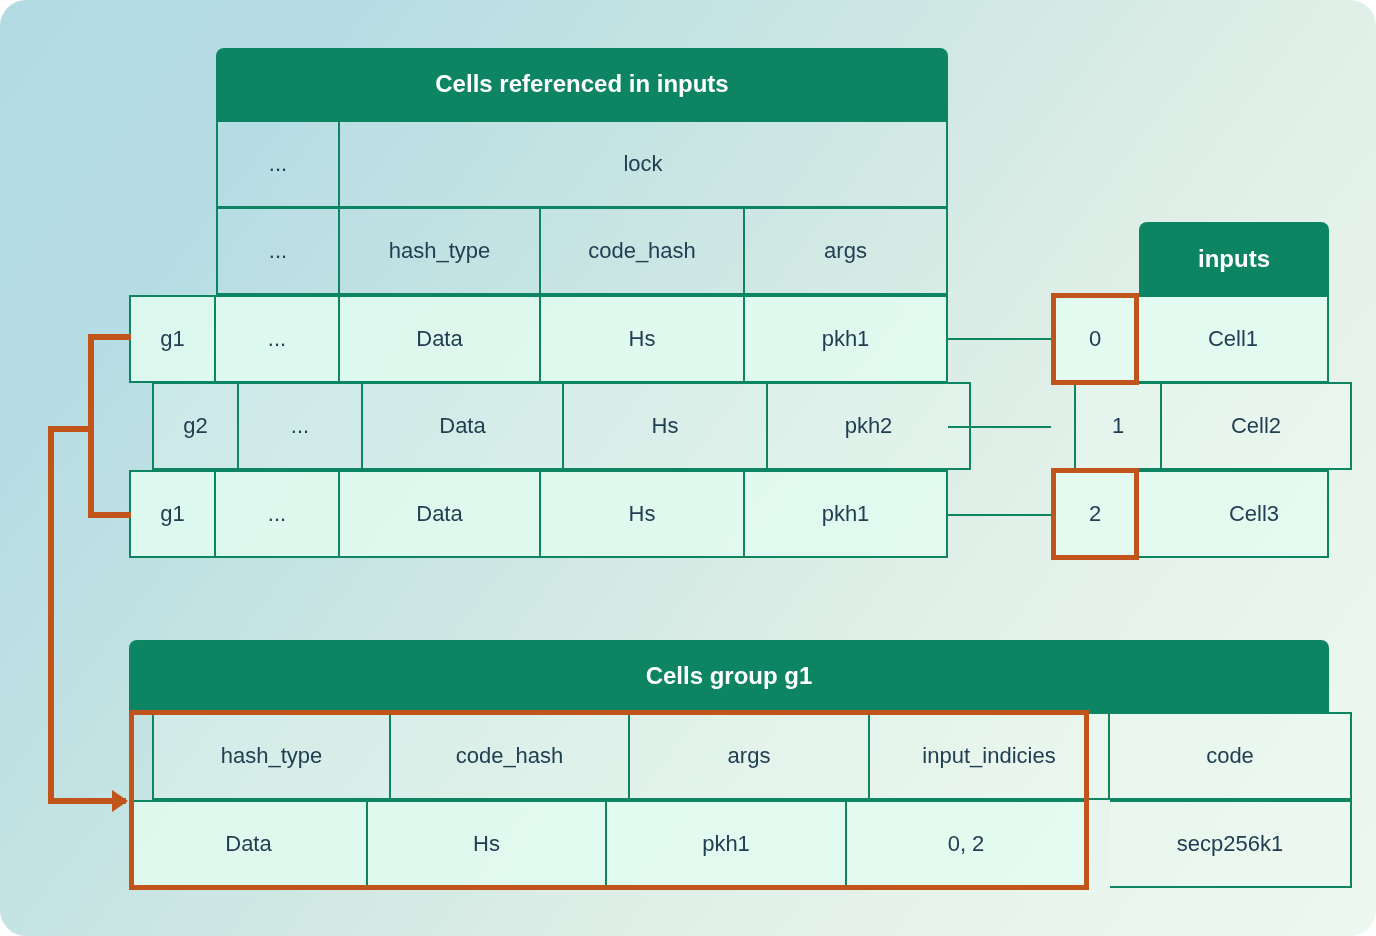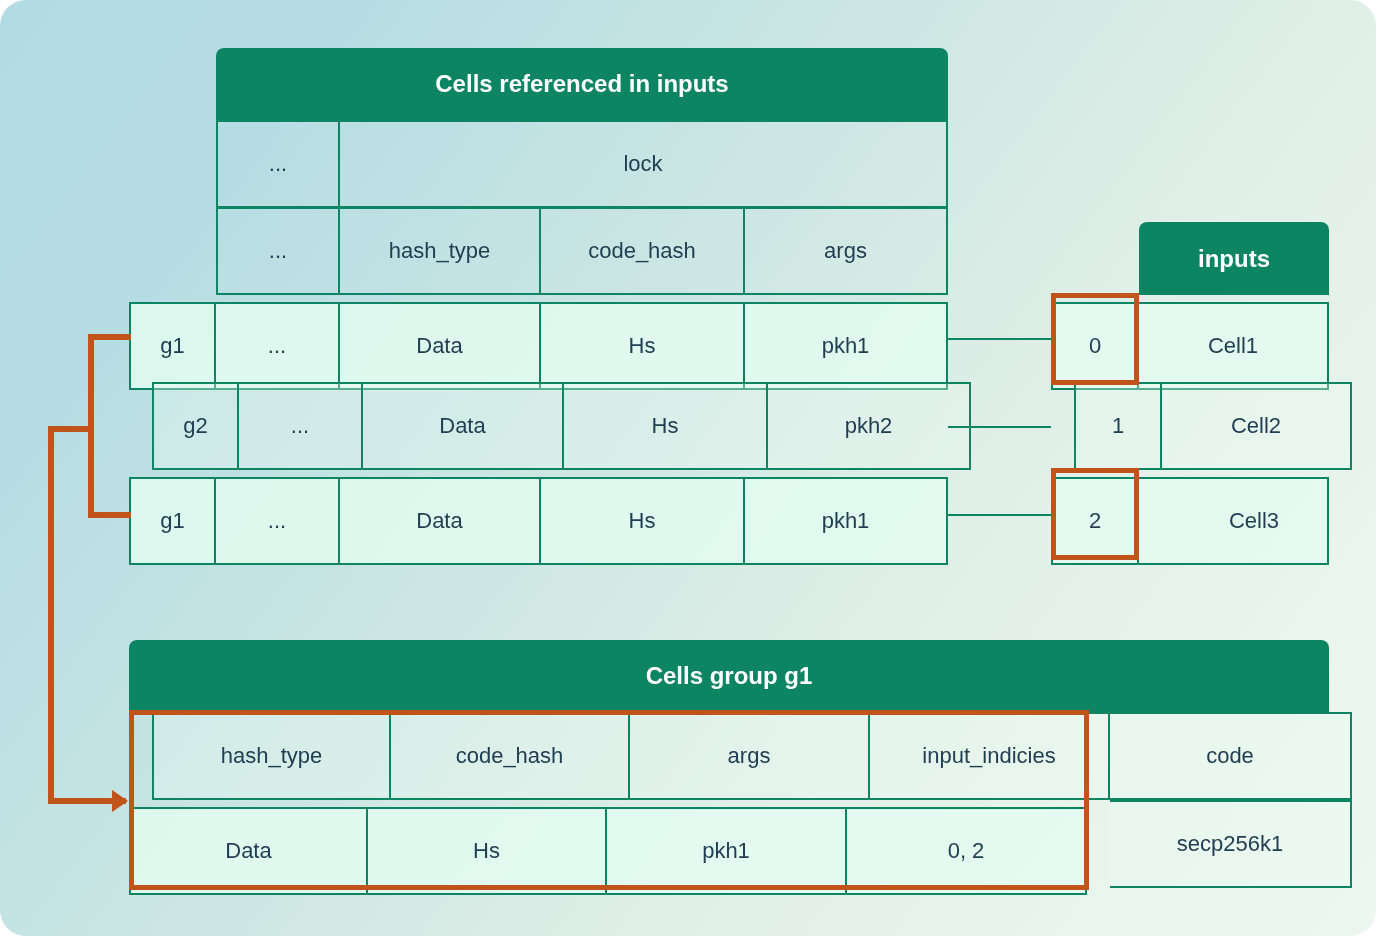--- a/index.html
+++ b/index.html
@@ -39,21 +39,21 @@
   .cell {
     position: absolute;
     display: flex;
     align-items: center;
     justify-content: center;
     color: #213f52;
     font-size: 22px;
     border: 2px solid #0e8562;
     background: rgba(233, 252, 243, 0.62);
   }
-  .cell.opaque { background: rgba(226, 252, 240, 0.86); margin-top: 7px; }
+  .cell.opaque { background: rgba(226, 252, 240, 0.86); }
   .cell.faint  { background: rgba(236, 252, 244, 0.34); margin-left: 23px; }
   .cell.nobg   { background: transparent; }
   .cell.noleft { border-left: none; }
 
   
   .gline {
     position: absolute;
     background: #0e8562;
     height: 2px;
   }

